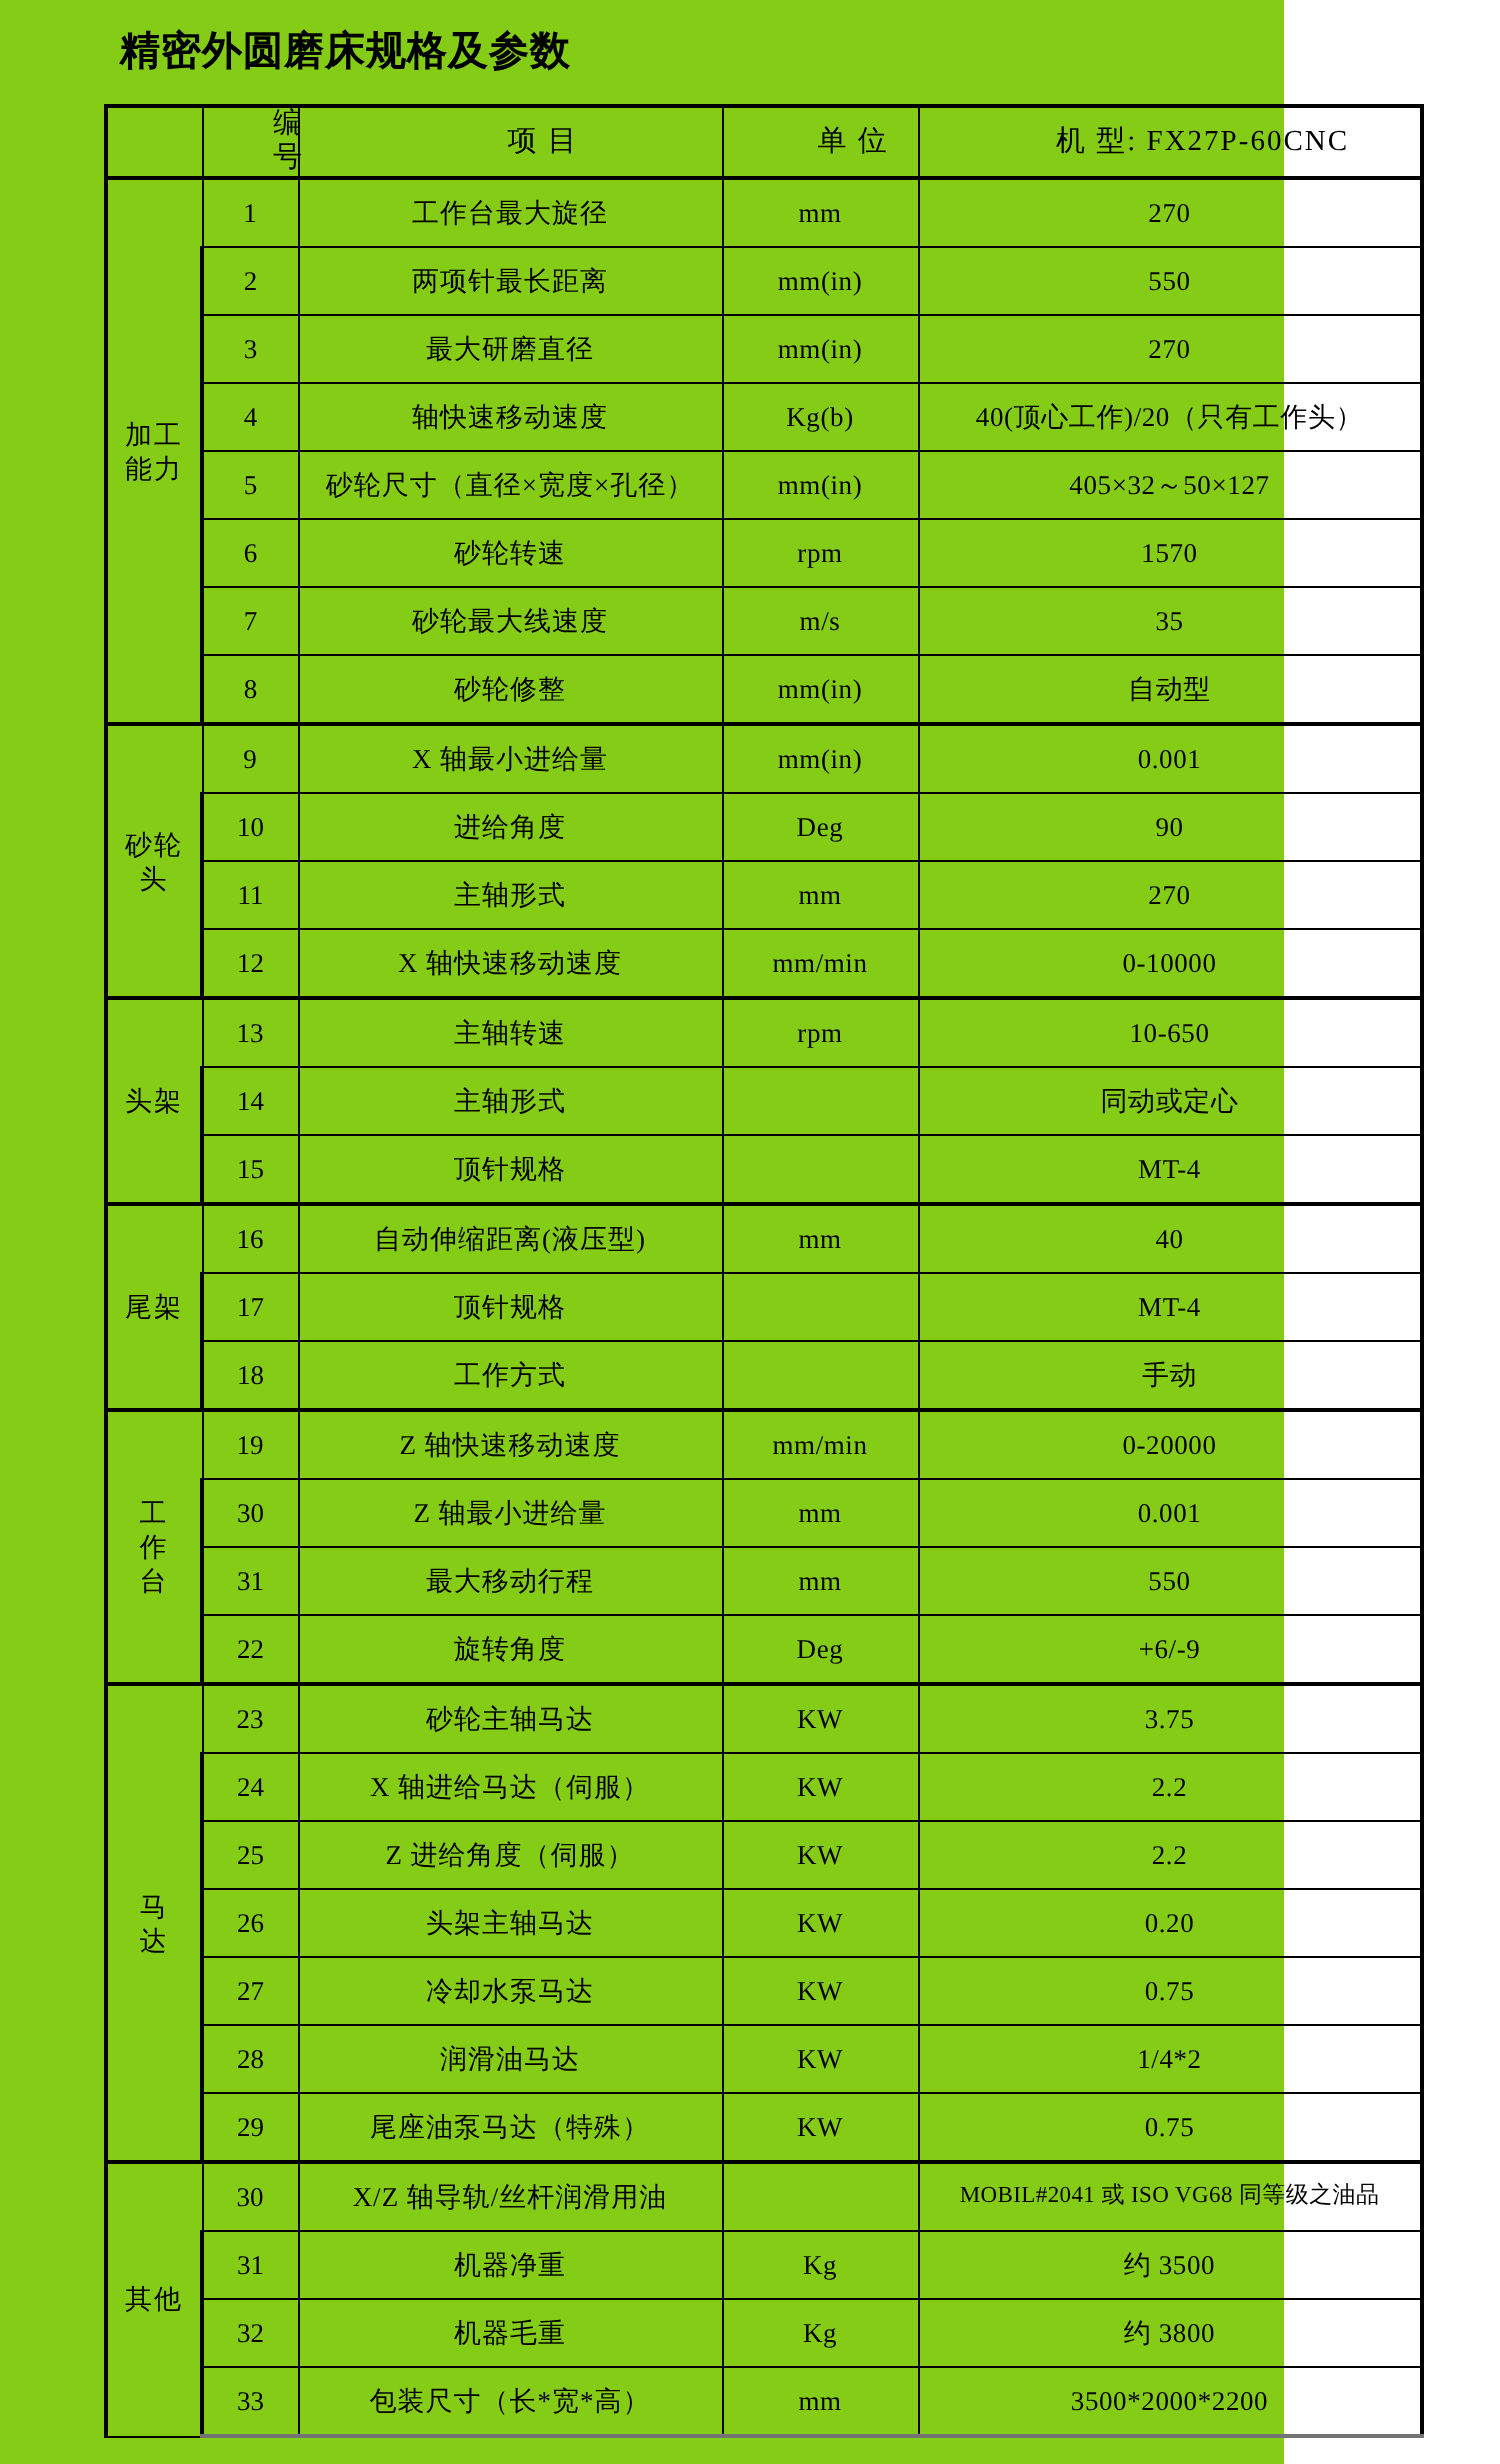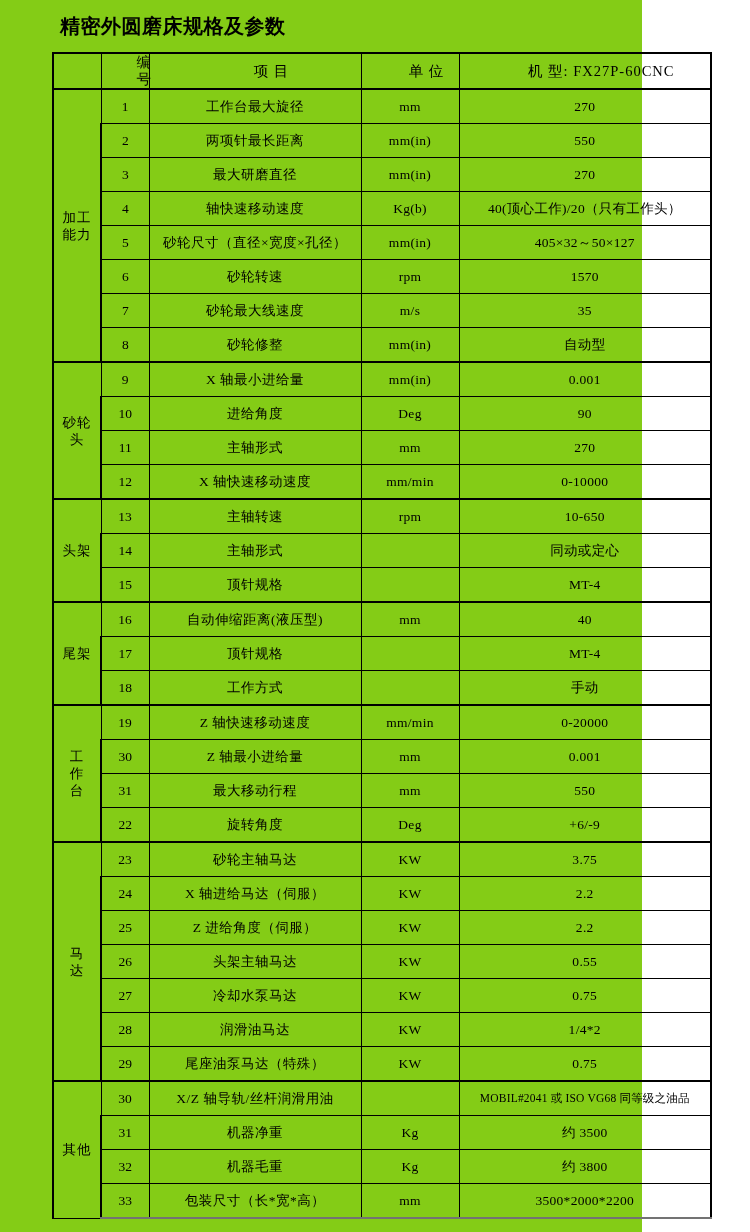--- a/index.html
+++ b/index.html
@@ -277,21 +277,21 @@
         <tr class="row">
           <td class="cell-no">25</td>
           <td class="cell-item">Z 进给角度（伺服）</td>
           <td class="cell-unit">KW</td>
           <td class="cell-spec">2.2</td>
         </tr>
         <tr class="row">
           <td class="cell-no">26</td>
           <td class="cell-item">头架主轴马达</td>
           <td class="cell-unit">KW</td>
-          <td class="cell-spec">0.55</td>
+          <td class="cell-spec">0.20</td>
         </tr>
         <tr class="row">
           <td class="cell-no">27</td>
           <td class="cell-item">冷却水泵马达</td>
           <td class="cell-unit">KW</td>
           <td class="cell-spec">0.75</td>
         </tr>
         <tr class="row">
           <td class="cell-no">28</td>
           <td class="cell-item">润滑油马达</td>

